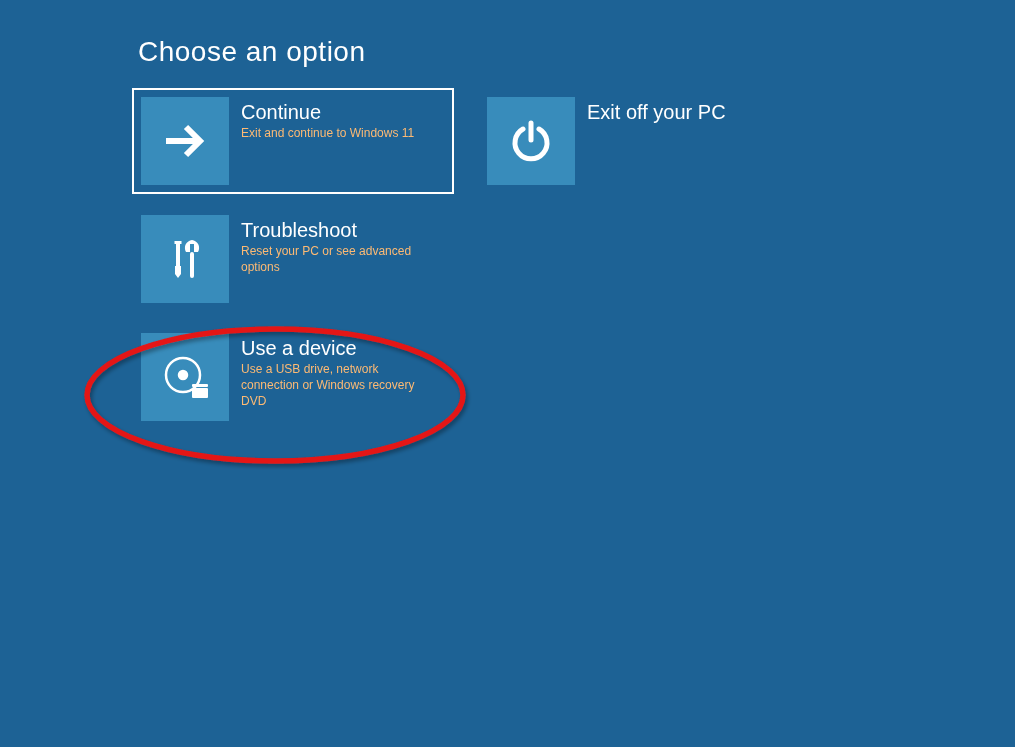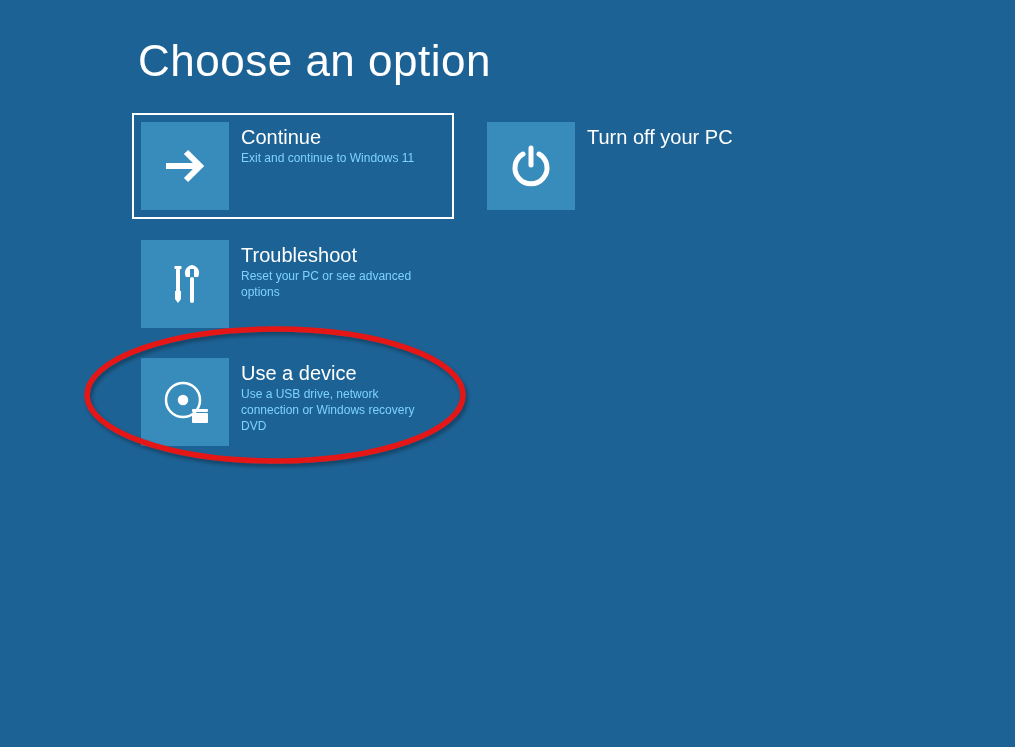--- a/index.html
+++ b/index.html
@@ -12,24 +12,24 @@
       overflow: hidden;
       position: relative;
     }
     .page {
       position: absolute;
       left: 132px;
       top: 36px;
       width: 780px;
     }
     .page-title {
-      font-size: 44px;
+      font-size: 28px;
       font-weight: 200;
       letter-spacing: 0.5px;
-      margin-bottom: 27px;
+      margin-bottom: 20px;
       margin-left: 6px;
     }
     .options-grid {
       display: flex;
       flex-direction: row;
       gap: 24px;
     }
     .options-col {
       display: flex;
       flex-direction: column;
@@ -68,21 +68,21 @@
     }
     .tile-title {
       font-size: 20px;
       font-weight: 300;
       line-height: 1.1;
     }
     .tile-desc {
       font-size: 12px;
       font-weight: 400;
       line-height: 1.35;
-      color: #7dd3fc;
+      color: #fdba74;
     }
     svg { display:block; }
 
     
     .annotation-ellipse {
       position: absolute;
       left: 78px;
       top: 320px;
       width: 395px;
       height: 150px;
@@ -159,21 +159,21 @@
       <div class="option-tile">
         <div class="tile-icon">
           <svg width="50" height="50" viewBox="0 0 50 50">
             <g stroke="#ffffff" stroke-width="5" fill="none" stroke-linecap="round">
               <path d="M 17 13 A 16 16 0 1 0 33 13"></path>
               <line x1="25" y1="7" x2="25" y2="24"></line>
             </g>
           </svg>
         </div>
         <div class="tile-text">
-          <div class="tile-title">Turn off your PC</div>
+          <div class="tile-title">Exit off your PC</div>
           <div class="tile-desc"></div>
         </div>
       </div>
     </div>
 
   </div>
 </div>
 
 <svg class="annotation-ellipse" viewBox="0 0 395 150">
   <defs>

